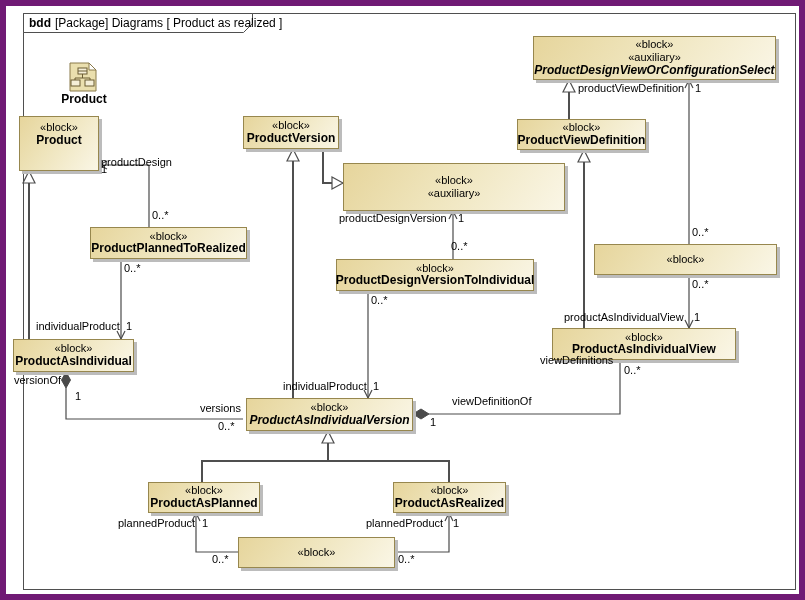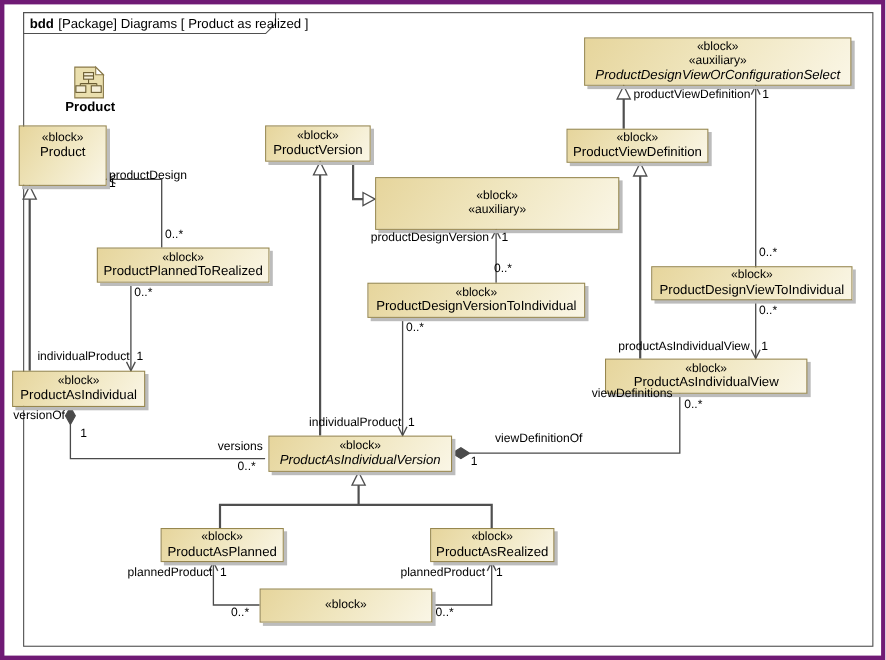--- a/index.html
+++ b/index.html
@@ -1,17 +1,17 @@
 <!DOCTYPE html>
 <html><head>
 <meta charset="utf-8">
 <style>
   html,body{margin:0;padding:0;background:#fff;}
   #canvas{position:relative;width:805px;height:600px;background:#ffffff;
-          border:4px solid #701a75;box-sizing:border-box;overflow:hidden;
+          border:6px solid #701a75;box-sizing:border-box;overflow:hidden;
           font-family:"Liberation Sans",sans-serif;color:#000;}
   svg.wires{position:absolute;left:0;top:0;z-index:1;}
   .gen{stroke:#4f4f4f;stroke-width:2;fill:none;}
   .assoc{stroke:#4a4a4a;stroke-width:1.2;fill:none;}
   .tri{fill:#ffffff;stroke:#4f4f4f;stroke-width:1.2;}
   .open{stroke:#4a4a4a;stroke-width:1.2;fill:none;}
   .dia{fill:#4a4a4a;stroke:#4a4a4a;}
   .frameline{stroke:#4f4f4f;stroke-width:1;fill:none;}
   .tab{stroke:#4f4f4f;stroke-width:1;fill:#ffffff;}
 
@@ -19,21 +19,21 @@
   .frame-title b{font-weight:bold;margin-right:4px;}
 
   .block{position:absolute;z-index:2;box-sizing:border-box;
          border:1px solid #97874e;
          background:linear-gradient(125deg,#e6d59c 0%,#efe5bd 45%,#faf6e6 100%);
          box-shadow:3px 3px 0 #bcbcbc;
          display:flex;flex-direction:column;align-items:center;justify-content:center;
          text-align:center;line-height:1.15;}
   .block.tall{justify-content:flex-start;padding-top:4px;}
   .block .st{font-size:11px;white-space:nowrap;}
-  .block .nm{font-size:12px;font-weight:normal;white-space:nowrap;}
+  .block .nm{font-size:12px;font-weight:bold;white-space:nowrap;}
   .block .nm.abstract{font-style:italic;}
 
   .elbl{position:absolute;z-index:3;font-size:11px;white-space:nowrap;}
 
   .shortcut{position:absolute;left:61px;top:55px;z-index:2;}
   .shortcut-label{position:absolute;left:50px;top:86px;width:56px;z-index:3;
                   text-align:center;font-size:12px;font-weight:bold;}
 </style>
 </head>
 <body>
@@ -161,21 +161,20 @@
     <span class="nm">ProductPlannedToRealized</span>
   </div>
 
   <div class="block" style="left:330px;top:253px;width:198px;height:32px">
     <span class="st">«block»</span>
     <span class="nm">ProductDesignVersionToIndividual</span>
   </div>
 
   <div class="block" style="left:588px;top:238px;width:183px;height:31px">
     <span class="st">«block»</span>
-    <span class="nm">ProductDesignViewToIndividual</span>
   </div>
 
   <div class="block" style="left:7px;top:333px;width:121px;height:33px">
     <span class="st">«block»</span>
     <span class="nm">ProductAsIndividual</span>
   </div>
 
   <div class="block" style="left:546px;top:322px;width:184px;height:32px">
     <span class="st">«block»</span>
     <span class="nm">ProductAsIndividualView</span>

